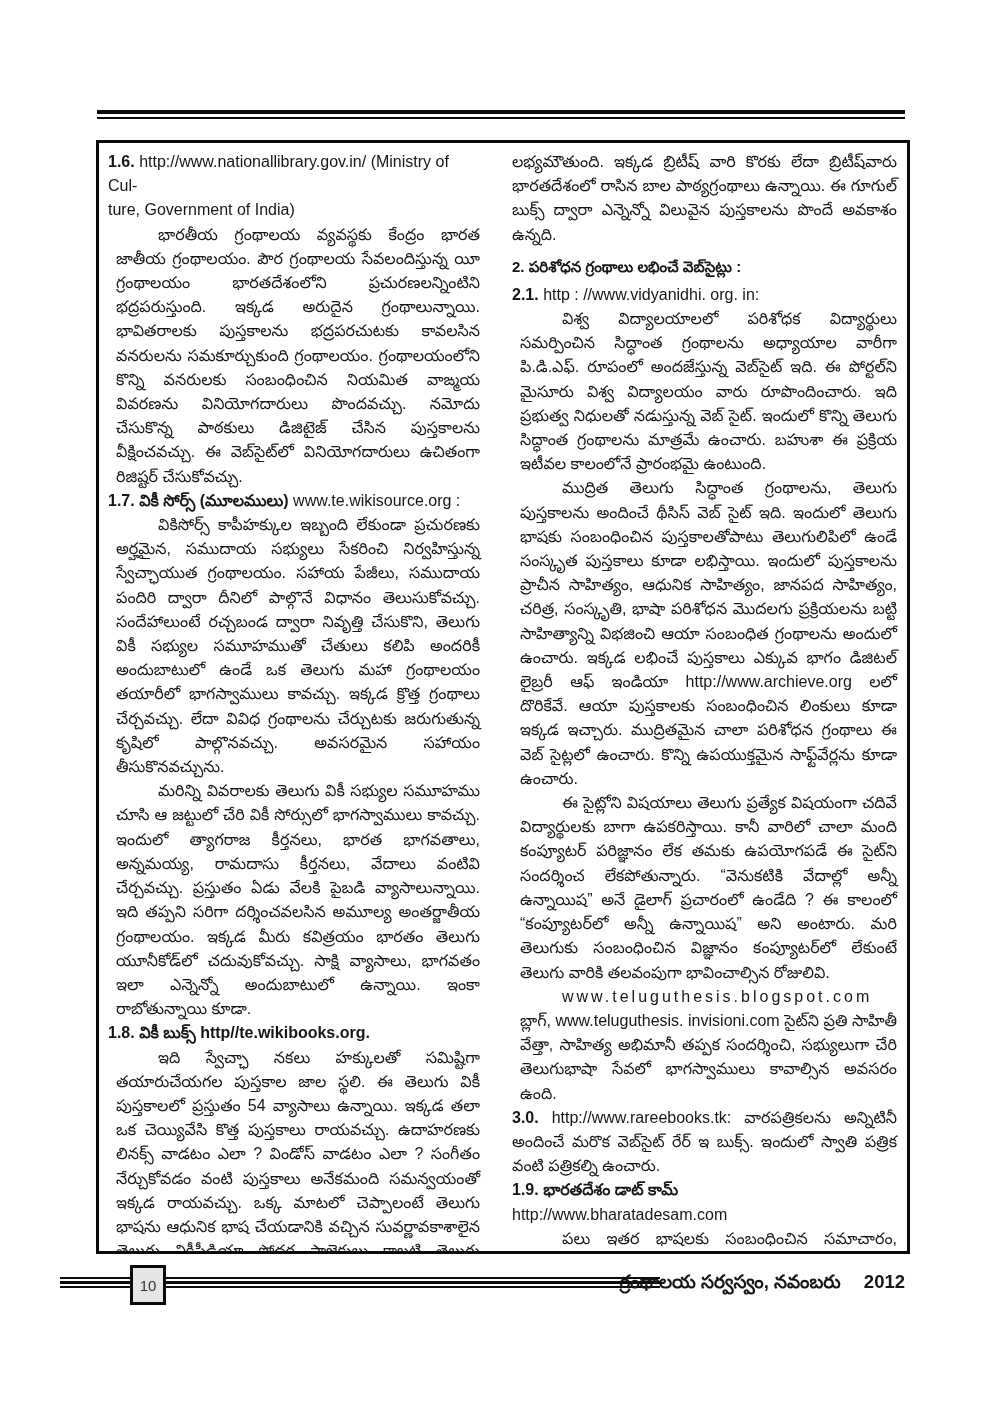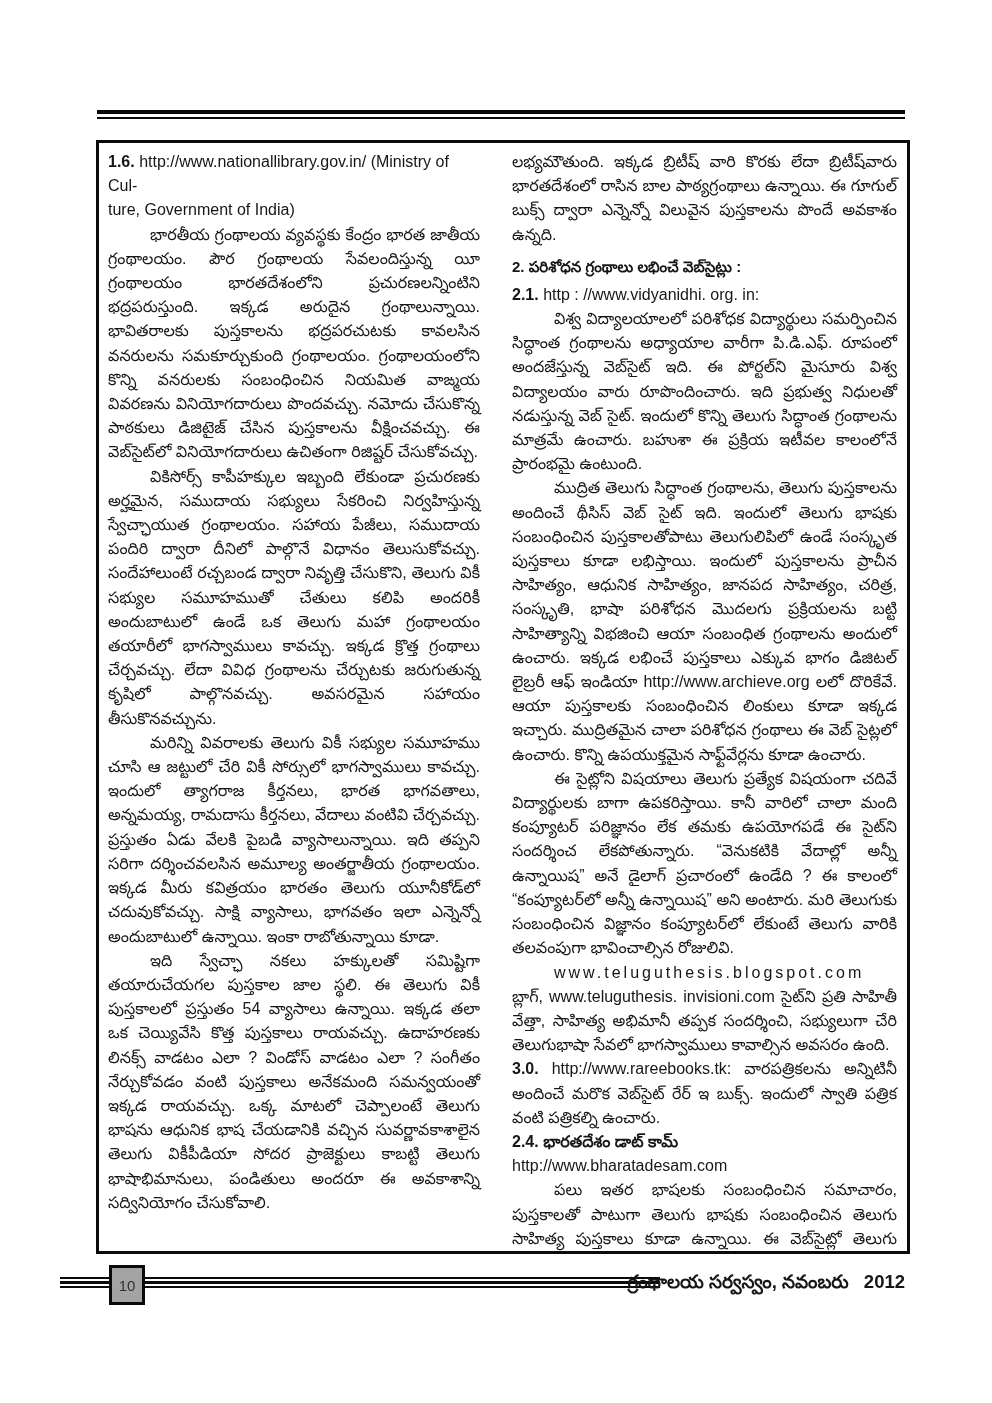--- a/index.html
+++ b/index.html
@@ -19,69 +19,71 @@
     position:absolute;left:96px;top:140px;width:814px;height:1114px;
     border:3px solid #0a0a0a;box-sizing:border-box;
     padding:7px 10px 6px 9px;
     display:flex;gap:32px;overflow:hidden;background:#fff;
   }
   .col{font-size:16px;line-height:24.2px;}
   .col-left{width:372px;flex:none;}
   .col-right{flex:1;}
   .blk{margin:0;}
   .blk.p{text-align:justify;}
-  .blk.ind{text-indent:42px;}
+  .blk.ind{text-indent:42px;margin-left:8px;}
   .blk.h{text-align:left;}
   .blk.h2{
     font-weight:bold;font-size:15px;line-height:26px;
     margin:7px 0 3px 0;text-align:left;
   }
   .b{font-weight:bold;}
   .lat{font-family:"Liberation Sans","DejaVu Sans",sans-serif;}
   .sp{letter-spacing:3px;}
   
   .footer-rule{
     position:absolute;left:60px;top:1277px;width:600px;height:11px;
     background:linear-gradient(#0a0a0a 0 2px,#fff 2px 4px,#0a0a0a 4px 7px,#fff 7px 9px,#0a0a0a 9px 11px);
   }
   .page-box{
-    position:absolute;left:109px;top:1265px;width:30px;height:34px;
-    background:#a3a3a3;border:3px solid #0a0a0a;
+    position:absolute;left:130px;top:1265px;width:30px;height:34px;
+    background:#e5e5e5;border:3px solid #0a0a0a;
     display:flex;align-items:center;justify-content:center;
     font-size:15px;color:#333;z-index:2;
   }
   .footer-title{
     position:absolute;right:87px;top:1271px;
     font-weight:bold;font-size:18.5px;white-space:nowrap;
   }
-  .footer-title .year{margin-left:10px;}
+  .footer-title .year{margin-left:18px;}
 </style>
 </head>
 <body>
 
 <div class="top-rule"></div>
 
 <div class="content-box">
   <div class="col col-left">
       <div class="blk h"><span class="b">1.6.</span><span class="lat"> http://www.nationallibrary.gov.in/ (Ministry of Cul-</span><br><span class="lat">ture, Government of India)</span></div>
       <div class="blk p ind"><span>భారతీయ గ్రంథాలయ వ్యవస్థకు కేంద్రం భారత జాతీయ గ్రంథాలయం. పౌర గ్రంథాలయ సేవలందిస్తున్న యీ గ్రంథాలయం భారతదేశంలోని ప్రచురణలన్నింటిని భద్రపరుస్తుంది. ఇక్కడ అరుదైన గ్రంథాలున్నాయి. భావితరాలకు పుస్తకాలను భద్రపరచుటకు కావలసిన వనరులను సమకూర్చుకుంది గ్రంథాలయం. గ్రంథాలయంలోని కొన్ని వనరులకు సంబంధించిన నియమిత వాఙ్మయ వివరణను వినియోగదారులు పొందవచ్చు. నమోదు చేసుకొన్న పాఠకులు డిజిటైజ్ చేసిన పుస్తకాలను వీక్షించవచ్చు. ఈ వెబ్‌సైట్‌లో వినియోగదారులు ఉచితంగా రిజిష్టర్ చేసుకోవచ్చు.</span></div>
+      <div class="blk h"><span class="b">1.7. వికీ సోర్స్ (మూలములు)</span><span class="lat"> www.te.wikisource.org :</span></div>
       <div class="blk p ind"><span>వికిసోర్స్ కాపీహక్కుల ఇబ్బంది లేకుండా ప్రచురణకు అర్హమైన, సముదాయ సభ్యులు సేకరించి నిర్వహిస్తున్న స్వేచ్ఛాయుత గ్రంథాలయం. సహాయ పేజీలు, సముదాయ పందిరి ద్వారా దీనిలో పాల్గొనే విధానం తెలుసుకోవచ్చు. సందేహాలుంటే రచ్చబండ ద్వారా నివృత్తి చేసుకొని, తెలుగు వికీ సభ్యుల సమూహముతో చేతులు కలిపి అందరికీ అందుబాటులో ఉండే ఒక తెలుగు మహా గ్రంథాలయం తయారీలో భాగస్వాములు కావచ్చు. ఇక్కడ క్రొత్త గ్రంథాలు చేర్చవచ్చు. లేదా వివిధ గ్రంథాలను చేర్చుటకు జరుగుతున్న కృషిలో పాల్గొనవచ్చు. అవసరమైన సహాయం తీసుకొనవచ్చును.</span></div>
       <div class="blk p ind"><span>మరిన్ని వివరాలకు తెలుగు వికీ సభ్యుల సమూహము చూసి ఆ జట్టులో చేరి వికీ సోర్సులో భాగస్వాములు కావచ్చు. ఇందులో త్యాగరాజ కీర్తనలు, భారత భాగవతాలు, అన్నమయ్య, రామదాసు కీర్తనలు, వేదాలు వంటివి చేర్చవచ్చు. ప్రస్తుతం ఏడు వేలకి పైబడి వ్యాసాలున్నాయి. ఇది తప్పని సరిగా దర్శించవలసిన అమూల్య అంతర్జాతీయ గ్రంథాలయం. ఇక్కడ మీరు కవిత్రయం భారతం తెలుగు యూనీకోడ్‌లో చదువుకోవచ్చు. సాక్షి వ్యాసాలు, భాగవతం ఇలా ఎన్నెన్నో అందుబాటులో ఉన్నాయి. ఇంకా రాబోతున్నాయి కూడా.</span></div>
+      <div class="blk h"><span class="b">1.8. వికీ బుక్స్ </span><span class="b lat">http//te.wikibooks.org.</span></div>
       <div class="blk p ind"><span>ఇది స్వేచ్ఛా నకలు హక్కులతో సమిష్టిగా తయారుచేయగల పుస్తకాల జాల స్థలి. ఈ తెలుగు వికీ పుస్తకాలలో ప్రస్తుతం 54 వ్యాసాలు ఉన్నాయి. ఇక్కడ తలా ఒక చెయ్యివేసి కొత్త పుస్తకాలు రాయవచ్చు. ఉదాహరణకు లినక్స్ వాడటం ఎలా ? విండోస్ వాడటం ఎలా ? సంగీతం నేర్చుకోవడం వంటి పుస్తకాలు అనేకమంది సమన్వయంతో ఇక్కడ రాయవచ్చు. ఒక్క మాటలో చెప్పాలంటే తెలుగు భాషను ఆధునిక భాష చేయడానికి వచ్చిన సువర్ణావకాశాలైన తెలుగు వికీపీడియా సోదర ప్రాజెక్టులు కాబట్టి తెలుగు భాషాభిమానులు, పండితులు అందరూ ఈ అవకాశాన్ని సద్వినియోగం చేసుకోవాలి.</span></div>
     </div>
   <div class="col col-right">
       <div class="blk p"><span>లభ్యమౌతుంది. ఇక్కడ బ్రిటీష్ వారి కొరకు లేదా బ్రిటీష్‌వారు భారతదేశంలో రాసిన బాల పాఠ్యగ్రంథాలు ఉన్నాయి. ఈ గూగుల్ బుక్స్ ద్వారా ఎన్నెన్నో విలువైన పుస్తకాలను పొందే అవకాశం ఉన్నది.</span></div>
       <div class="blk h2"><span class="b">2. పరిశోధన గ్రంథాలు లభించే వెబ్‌సైట్లు :</span></div>
       <div class="blk h"><span class="b">2.1.</span><span class="lat"> http : //www.vidyanidhi. org. in:</span></div>
       <div class="blk p ind"><span>విశ్వ విద్యాలయాలలో పరిశోధక విద్యార్థులు సమర్పించిన సిద్ధాంత గ్రంథాలను అధ్యాయాల వారీగా పి.డి.ఎఫ్. రూపంలో అందజేస్తున్న వెబ్‌సైట్ ఇది. ఈ పోర్టల్‌ని మైసూరు విశ్వ విద్యాలయం వారు రూపొందించారు. ఇది ప్రభుత్వ నిధులతో నడుస్తున్న వెబ్ సైట్. ఇందులో కొన్ని తెలుగు సిద్ధాంత గ్రంథాలను మాత్రమే ఉంచారు. బహుశా ఈ ప్రక్రియ ఇటీవల కాలంలోనే ప్రారంభమై ఉంటుంది.</span></div>
       <div class="blk p ind"><span>ముద్రిత తెలుగు సిద్ధాంత గ్రంథాలను, తెలుగు పుస్తకాలను అందించే థీసిస్ వెబ్ సైట్ ఇది. ఇందులో తెలుగు భాషకు సంబంధించిన పుస్తకాలతోపాటు తెలుగులిపిలో ఉండే సంస్కృత పుస్తకాలు కూడా లభిస్తాయి. ఇందులో పుస్తకాలను ప్రాచీన సాహిత్యం, ఆధునిక సాహిత్యం, జానపద సాహిత్యం, చరిత్ర, సంస్కృతి, భాషా పరిశోధన మొదలగు ప్రక్రియలను బట్టి సాహిత్యాన్ని విభజించి ఆయా సంబంధిత గ్రంథాలను అందులో ఉంచారు. ఇక్కడ లభించే పుస్తకాలు ఎక్కువ భాగం డిజిటల్ లైబ్రరీ ఆఫ్ ఇండియా </span><span class="lat">http://www.archieve.org</span><span> లలో దొరికేవే. ఆయా పుస్తకాలకు సంబంధించిన లింకులు కూడా ఇక్కడ ఇచ్చారు. ముద్రితమైన చాలా పరిశోధన గ్రంథాలు ఈ వెబ్ సైట్లలో ఉంచారు. కొన్ని ఉపయుక్తమైన సాఫ్ట్‌వేర్లను కూడా ఉంచారు.</span></div>
       <div class="blk p ind"><span>ఈ సైట్లోని విషయాలు తెలుగు ప్రత్యేక విషయంగా చదివే విద్యార్థులకు బాగా ఉపకరిస్తాయి. కానీ వారిలో చాలా మంది కంప్యూటర్ పరిజ్ఞానం లేక తమకు ఉపయోగపడే ఈ సైట్‌ని సందర్శించ లేకపోతున్నారు. “వెనుకటికి వేదాల్లో అన్నీ ఉన్నాయిష” అనే డైలాగ్ ప్రచారంలో ఉండేది ? ఈ కాలంలో “కంప్యూటర్‌లో అన్నీ ఉన్నాయిష” అని అంటారు. మరి తెలుగుకు సంబంధించిన విజ్ఞానం కంప్యూటర్‌లో లేకుంటే తెలుగు వారికి తలవంపుగా భావించాల్సిన రోజులివి.</span></div>
       <div class="blk p ind"><span class="lat sp">www.teluguthesis.blogspot.com</span><span> బ్లాగ్, </span><span class="lat">www.teluguthesis. invisioni.com</span><span> సైట్‌ని ప్రతి సాహితీ వేత్తా, సాహిత్య అభిమానీ తప్పక సందర్శించి, సభ్యులుగా చేరి తెలుగుభాషా సేవలో భాగస్వాములు కావాల్సిన అవసరం ఉంది.</span></div>
       <div class="blk p"><span class="b">3.0.</span><span class="lat"> http://www.rareebooks.tk:</span><span> వారపత్రికలను అన్నిటినీ అందించే మరొక వెబ్‌సైట్ రేర్ ఇ బుక్స్. ఇందులో స్వాతి పత్రిక వంటి పత్రికల్ని ఉంచారు.</span></div>
-      <div class="blk h"><span class="b">2.4. భారతదేశం డాట్ కామ్</span><span class="lat"> http://www.bharatadesam.com</span></div>
+      <div class="blk h"><span class="b">1.9. భారతదేశం డాట్ కామ్</span><span class="lat"> http://www.bharatadesam.com</span></div>
       <div class="blk p ind"><span>పలు ఇతర భాషలకు సంబంధించిన సమాచారం, పుస్తకాలతో పాటుగా తెలుగు భాషకు సంబంధించిన తెలుగు సాహిత్య పుస్తకాలు కూడా ఉన్నాయి. ఈ వెబ్‌సైట్లో తెలుగు నవలలు, కవిత్వ పుస్తకాలు దొరుకుతాయి.</span></div>
     </div>
 </div>
 
 <div class="footer-rule"></div>
 
 <div class="page-box">
   <span>10</span>
 </div>
 

